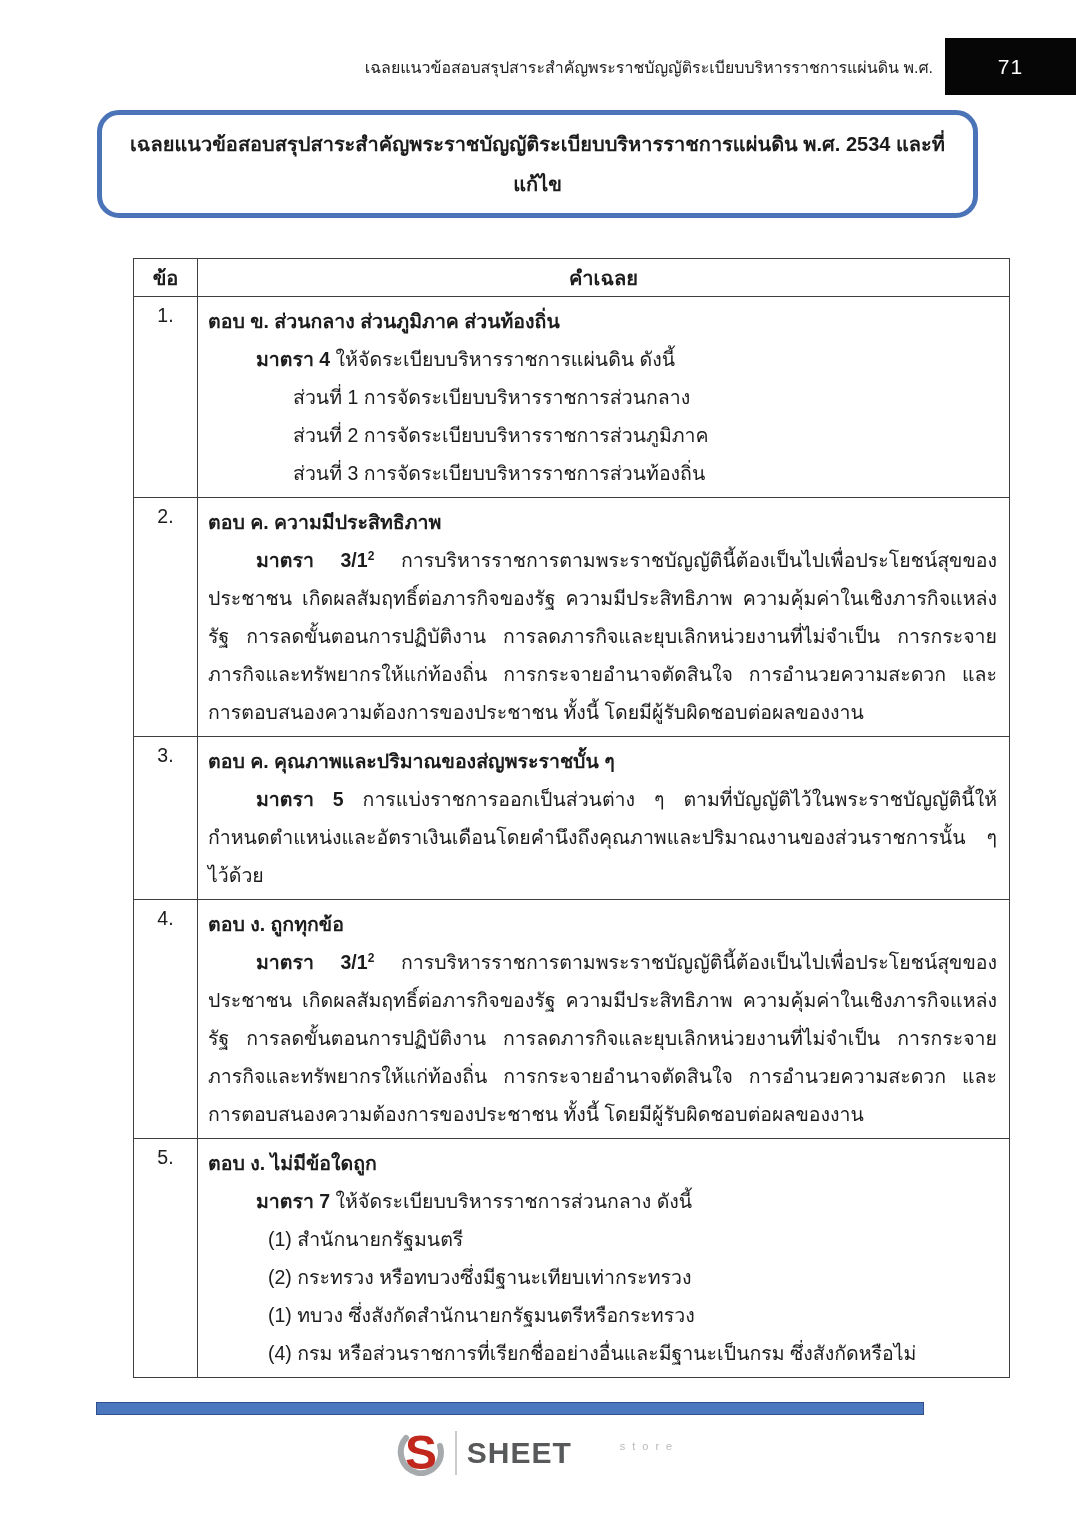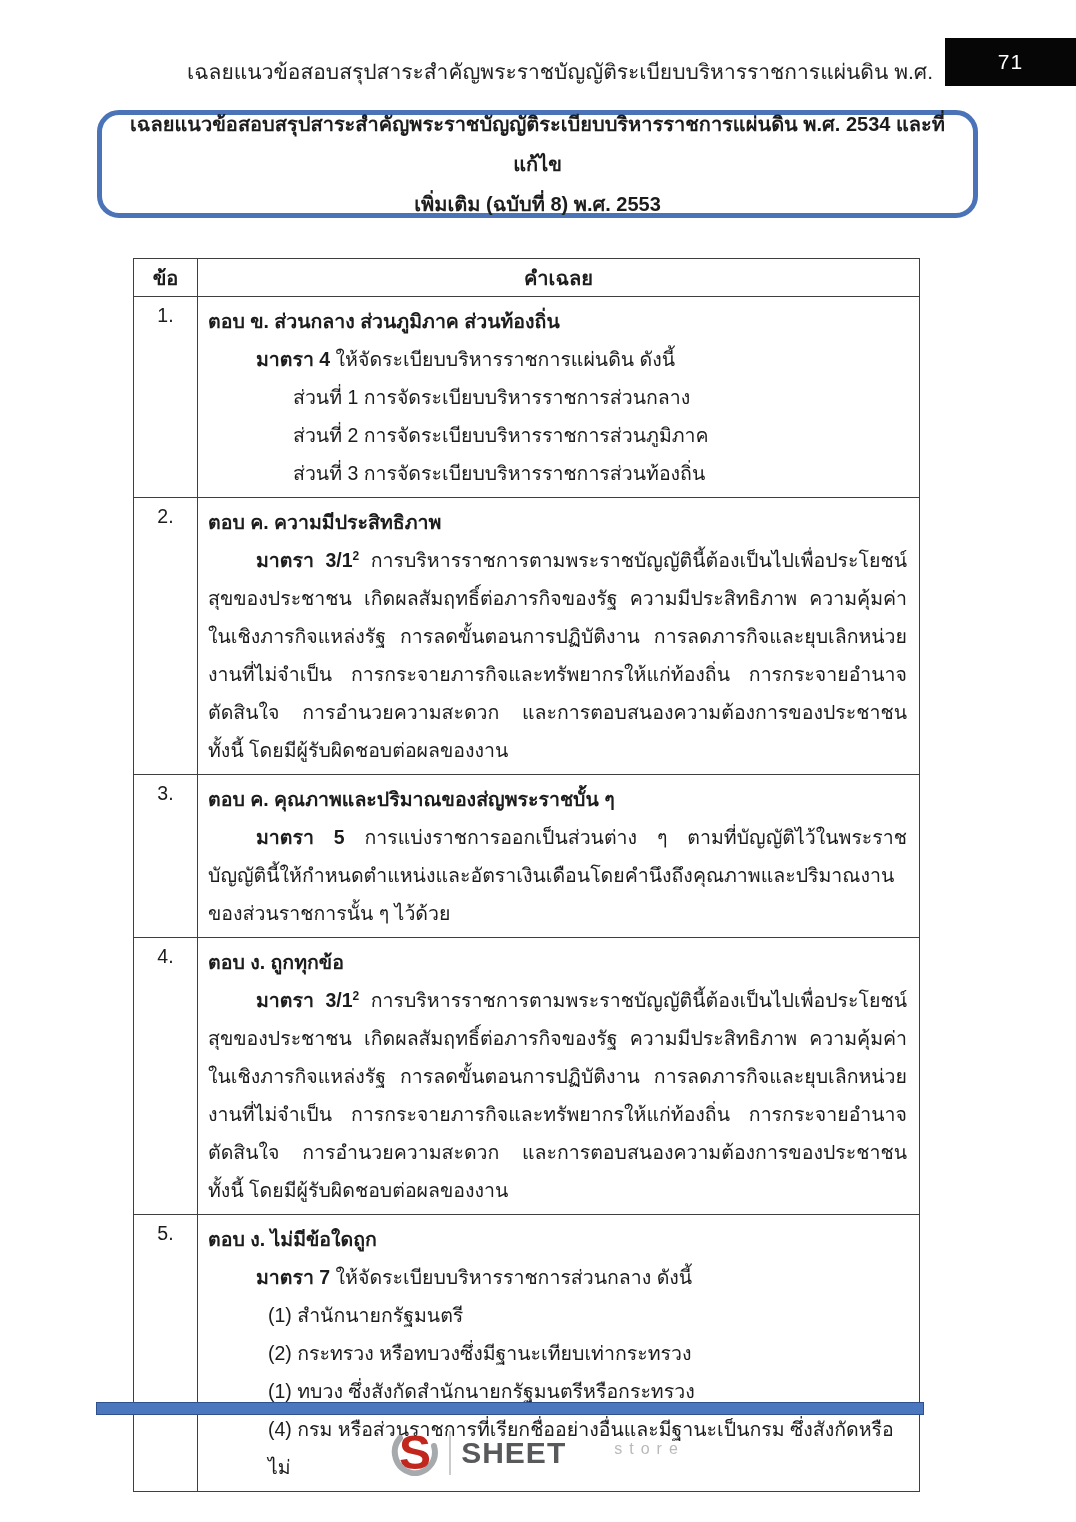--- a/index.html
+++ b/index.html
@@ -5,43 +5,43 @@
   html,body { margin:0; padding:0; background:#ffffff; }
   .page {
     position:relative; width:1076px; height:1522px; background:#ffffff;
     font-family:"Liberation Sans","DejaVu Sans",sans-serif; color:#1c1c1c;
     overflow:hidden; margin:0 auto;
   }
 
   
   .running-head {
     position:absolute; top:55px; left:0; width:933px;
-    text-align:right; font-size:21px; color:#222;
+    text-align:right; font-size:16px; color:#222;
     white-space:nowrap; overflow:hidden;
   }
   .page-num-box {
-    position:absolute; top:38px; right:0; width:131px; height:48px;
+    position:absolute; top:38px; right:0; width:131px; height:57px;
     background:var(--page-num-bg,#060606); color:#ffffff;
     display:flex; align-items:center; justify-content:center;
     font-size:21px; letter-spacing:1px;
   }
 
   
   .title-box {
     position:absolute; top:110px; left:97px; width:881px; height:108px;
     box-sizing:border-box; border:5px solid var(--accent-blue,#4a73b8);
     border-radius:22px; background:#ffffff;
     display:flex; flex-direction:column; align-items:center; justify-content:center;
     font-weight:bold; font-size:20px; line-height:40px; text-align:center;
     padding:0 24px;
   }
 
   
   .answer-table {
-    position:absolute; top:258px; left:133px; width:787px;
+    position:absolute; top:258px; left:133px; width:877px;
     border-collapse:collapse; font-size:19.5px; table-layout:fixed;
   }
   .answer-table th, .answer-table td { border:1px solid #3f3f3f; }
   .answer-table thead th {
     height:37px; padding:0; font-weight:bold; font-size:20px; text-align:center;
     vertical-align:middle;
   }
   .col-no-head { width:63px; }
   td.cell-no {
     text-align:center; vertical-align:top; padding-top:7px; font-size:19.5px;
@@ -70,37 +70,36 @@
     position:absolute; top:1424px; left:0; width:100%;
     display:flex; align-items:center; justify-content:center; gap:10px;
   }
   .logo-divider { width:2px; height:44px; background:#c9cbcd; }
   .logo-textcol { display:flex; flex-direction:row; align-items:flex-start; }
   .logo-title {
     font-size:30px; font-weight:bold; color:#58595b; letter-spacing:1px;
     line-height:1; font-stretch:condensed;
   }
   .logo-subtitle {
-    font-size:16px; color:#b7b9bc; letter-spacing:7px; margin-top:3px; line-height:1;margin-left:48px;
+    font-size:11px; color:#b7b9bc; letter-spacing:7px; margin-top:3px; line-height:1;margin-left:48px;
   }
 </style>
 </head>
 <body>
 
 <div class="page">
 
   <div class="running-head">เฉลยแนวข้อสอบสรุปสาระสำคัญพระราชบัญญัติระเบียบบริหารราชการแผ่นดิน พ.ศ.</div>
 
   <div class="page-num-box">
     <span>71</span>
   </div>
 
   <div class="title-box">
     <div class="title-line">เฉลยแนวข้อสอบสรุปสาระสำคัญพระราชบัญญัติระเบียบบริหารราชการแผ่นดิน พ.ศ. 2534 และที่แก้ไข</div>
-    <div class="title-line">เพิ่มเติม (ฉบับที่ 8) พ.ศ. 2553</div>
   </div>
 
   <table class="answer-table">
     <thead>
       <tr>
         <th class="col-no-head">ข้อ</th>
         <th>คำเฉลย</th>
       </tr>
     </thead>
     <tbody>

